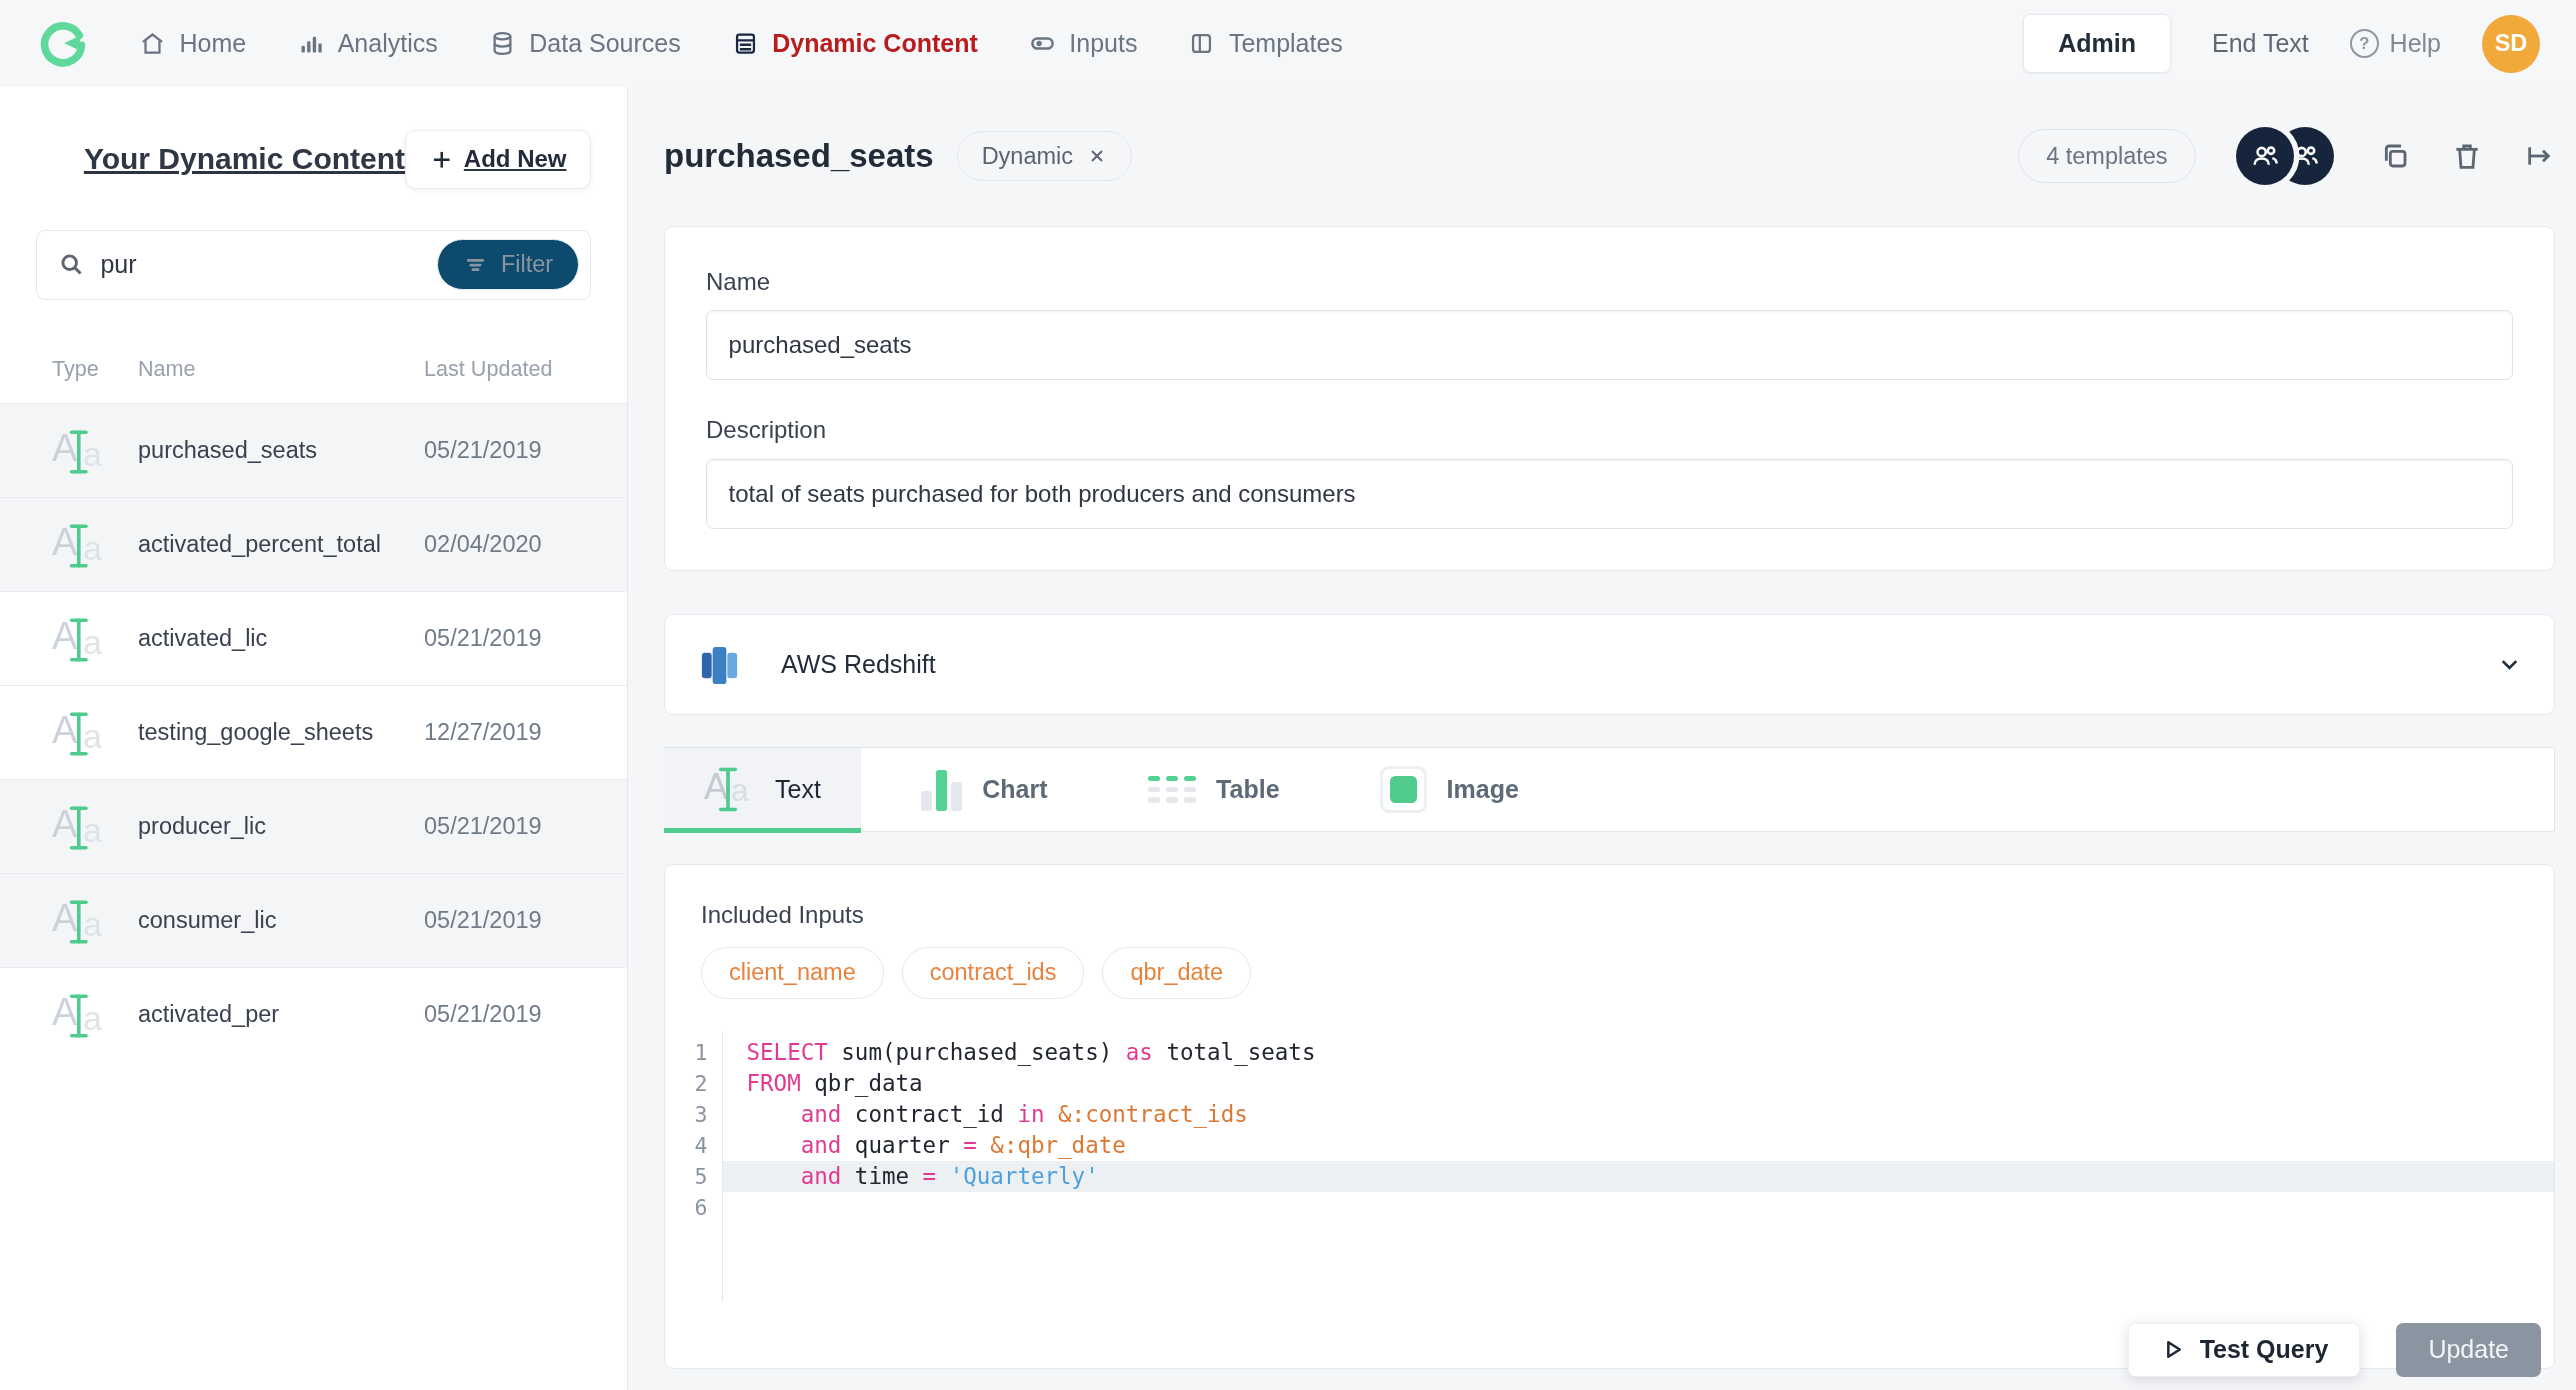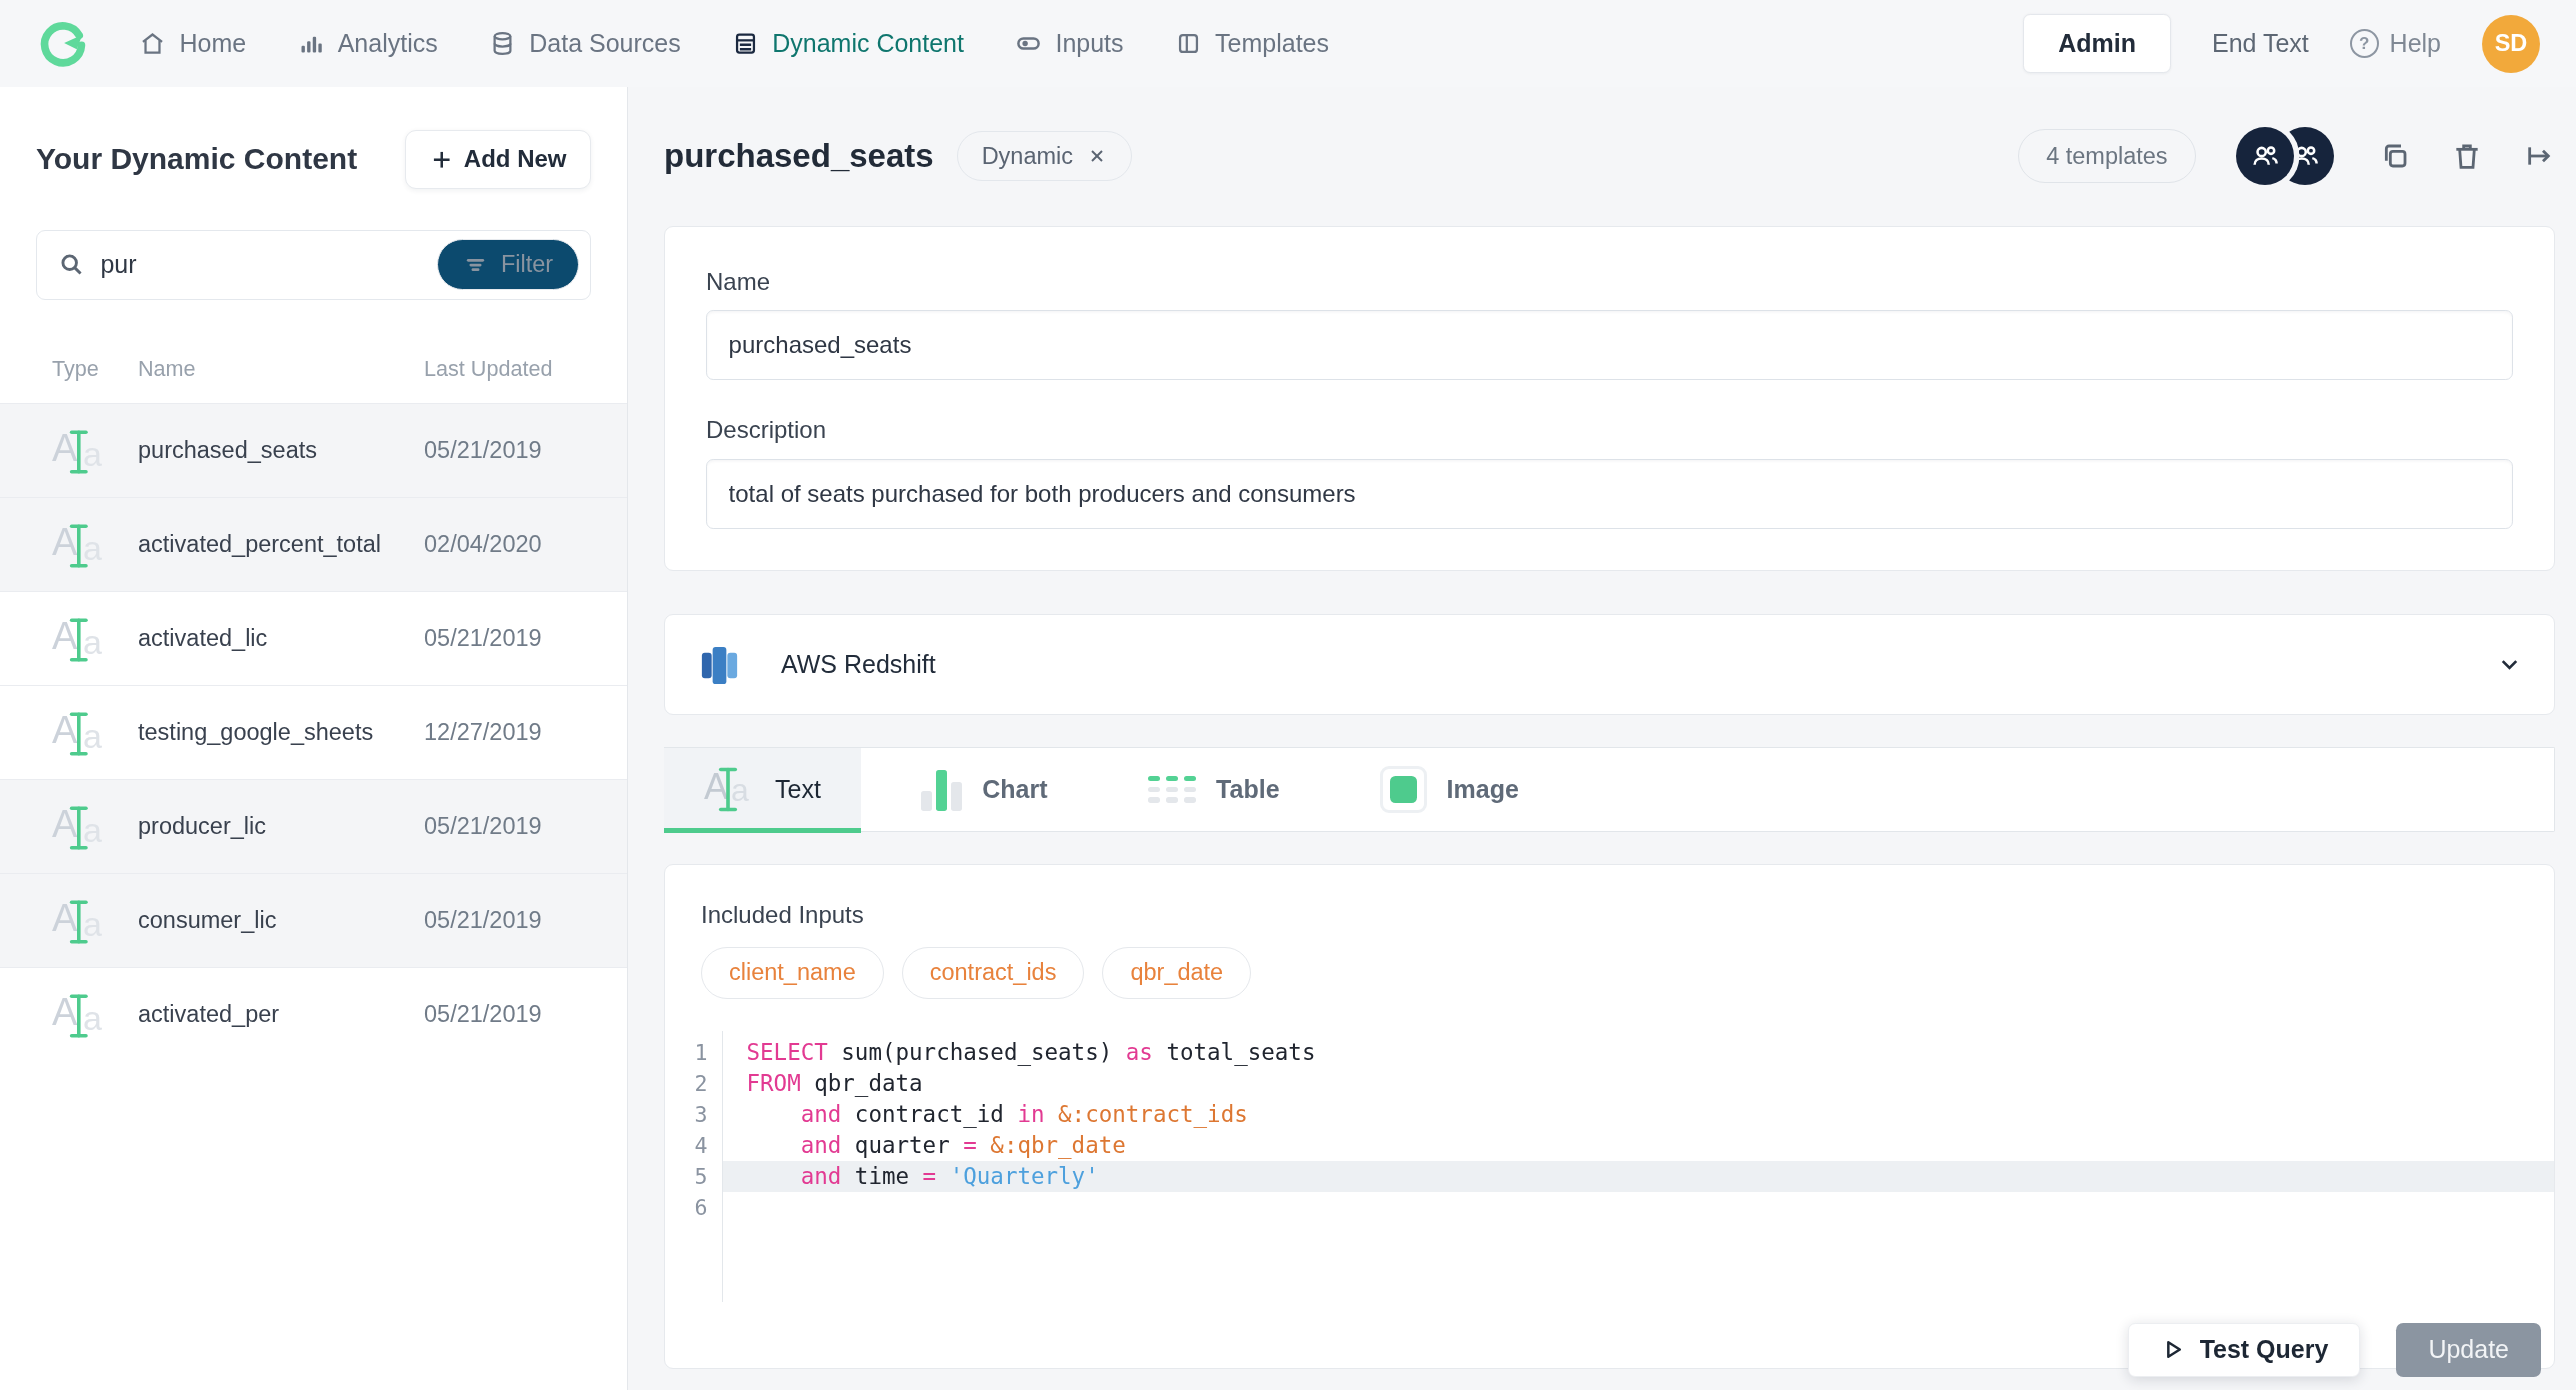--- a/index.html
+++ b/index.html
@@ -20,21 +20,21 @@
     display:flex; align-items:center;
     padding:0 36px;
   }
   .logo { width:54px; height:54px; margin-right:49px; cursor:pointer; }
   .nav-items { display:flex; align-items:center; gap:51px; }
   .nav-item {
     display:flex; align-items:center; gap:13.5px;
     font-size:25px; color:#6a7482; cursor:pointer; white-space:nowrap;
   }
   .nav-item .nicon { color:#6a7482; }
-  .nav-item.active { color:#0f766e; font-weight:400; }
+  .nav-item.active { color:#b91c1c; font-weight:700; }
   .nav-item.active .nicon { color:#1b2940; }
   .nav-right { margin-left:auto; display:flex; align-items:center; gap:41px; }
   .admin-btn {
     background:#fff; border:1.8px solid #e4e7ec; border-radius:7.2px;
     padding:14.4px 34px; font-size:25px; font-weight:600; color:#222c3a;
     cursor:pointer; box-shadow:0 0.9px 2.7px rgba(20,30,50,.05);
     font-family:inherit;
   }
   .end-user { font-size:25px; color:#5d6774; cursor:pointer; }
   .help { display:flex; align-items:center; gap:10.8px; font-size:25px; color:#7f8894; cursor:pointer; }
@@ -48,22 +48,23 @@
     background:#f2a93b; color:#fff; font-size:23.5px; font-weight:700;
     display:flex; align-items:center; justify-content:center; cursor:pointer;
   }
 
   
   .sidebar {
     position:absolute; top:87px; left:0; bottom:0; width:628px;
     background:#fff; border-right:1.8px solid #e4e7eb;
   }
   .sidebar-head {
-    display:flex; align-items:center; justify-content:space-between;
+    display:flex; align-items:center; justify-content:flex-end;
     padding:43px 36px 0 36px;
+    text-decoration:underline;
   }
   .sidebar-title { font-size:30px; font-weight:700; color:#2f3744; }
   .add-new-btn {
     display:flex; align-items:center; gap:10.8px;
     background:#fff; border:1.8px solid #e7eaee; border-radius:11px;
     padding:14.4px 23.5px; font-size:24px; font-weight:600; color:#222c3a;
     cursor:pointer; box-shadow:0 1.8px 5.4px rgba(20,30,50,.06);
     font-family:inherit;
   }
   .search-box {

